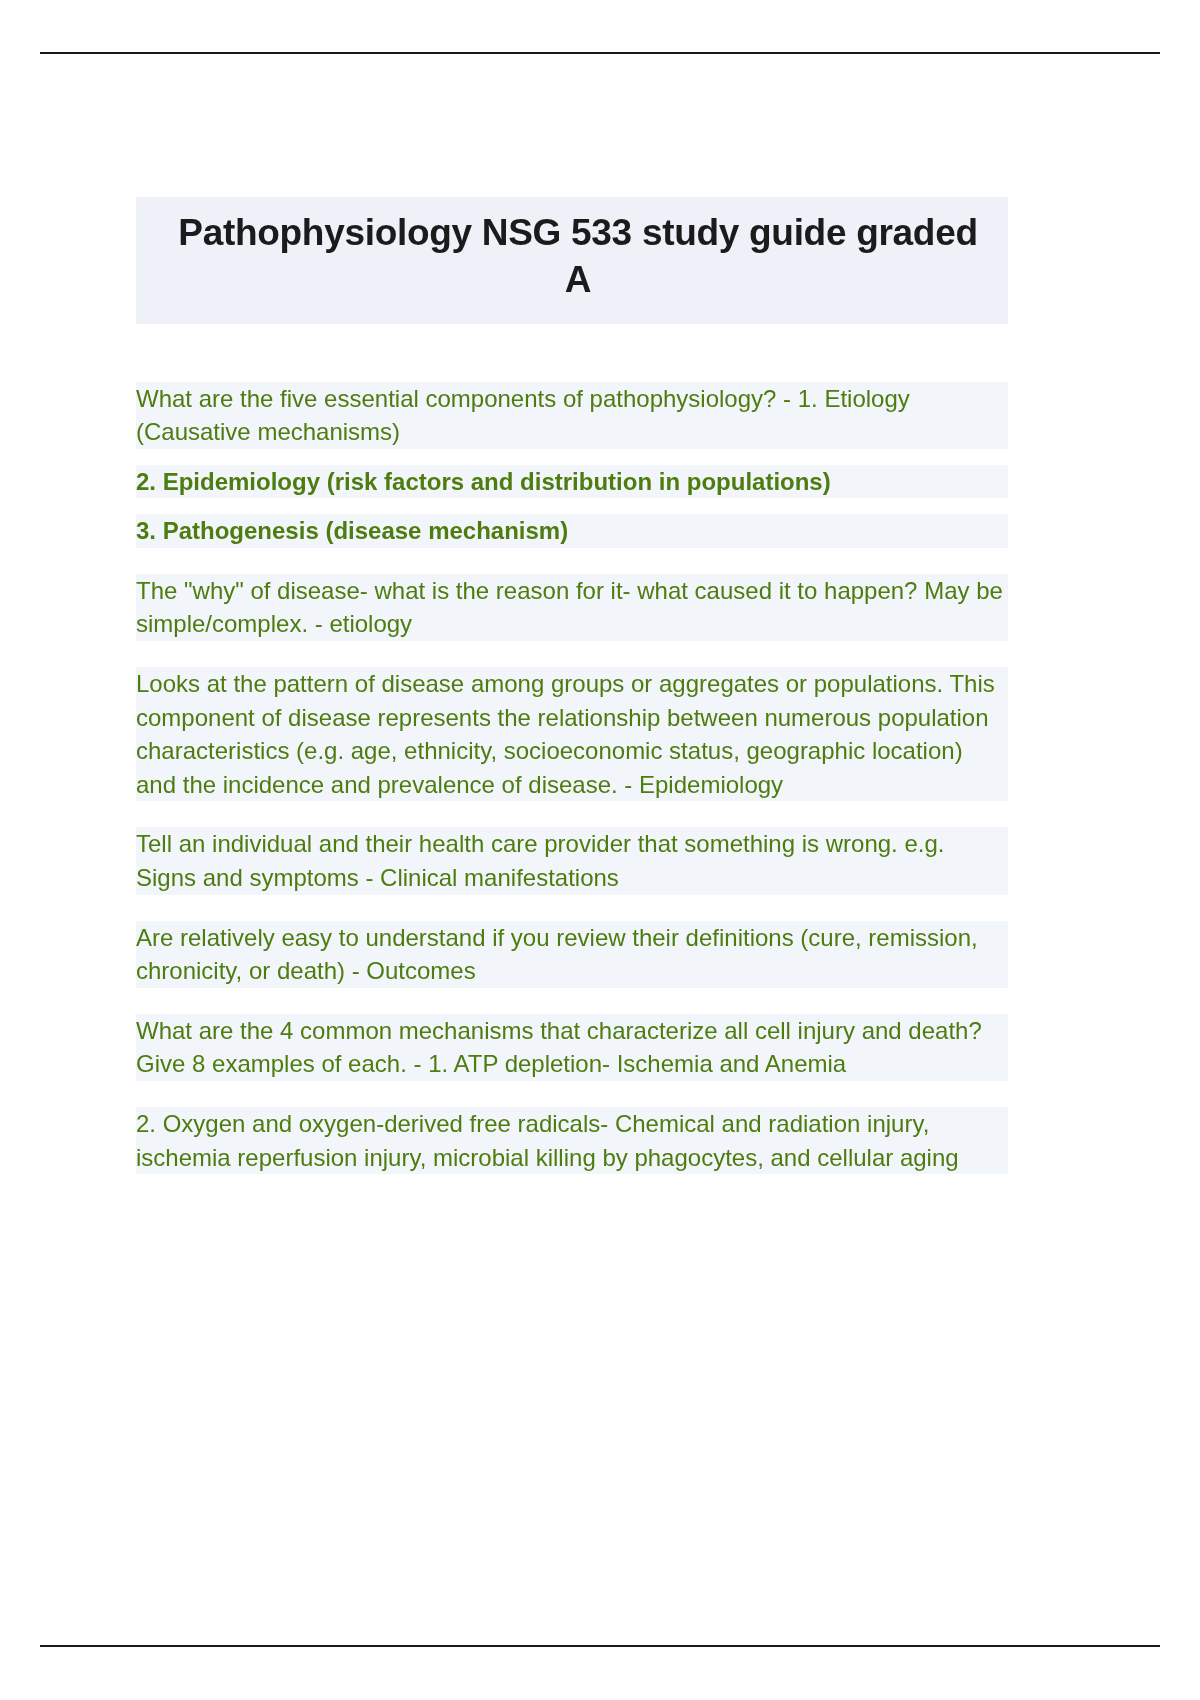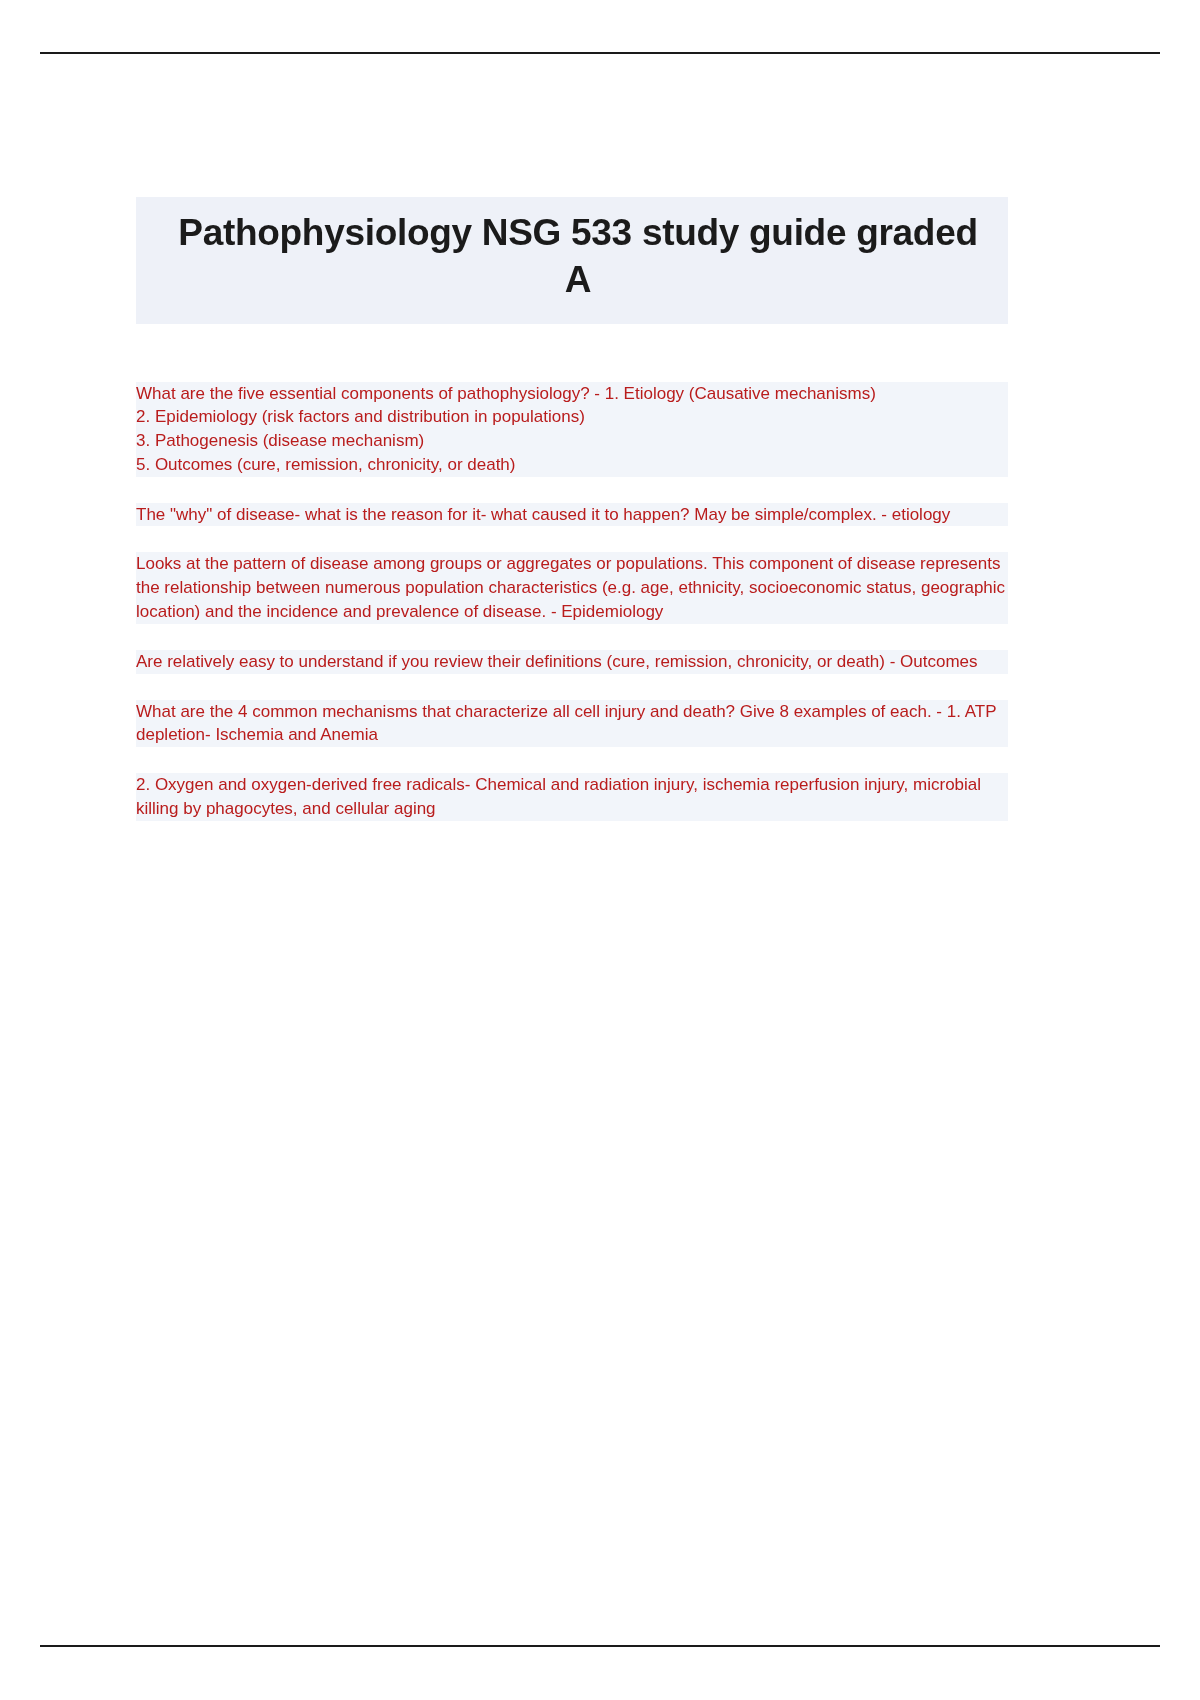--- a/index.html
+++ b/index.html
@@ -48,49 +48,49 @@
     color: #1b1b1b;
     letter-spacing: -0.3px;
   }
 
   .body-block {
     margin-top: 0;
   }
 
   p.para {
     margin: 0;
-    font-size: 17px;
+    font-size: 24px;
     line-height: 1.40;
-    color: #b91c1c;
+    color: #4d7c0f;
     background: #f2f5fa;
     display: block;
     padding: 0;
   }
   p.para.first { margin-top: 58px; }
   p.para + p.para { margin-top: 26px; }
-  p.para.tight + p.para.tight { margin-top: 0; }
+  p.para.tight + p.para.tight { margin-top: 16px; font-weight: bold; }
 </style>
 </head>
 <body>
 
 <div class="page">
 
   <div class="rule rule-top"></div>
 
   <div class="content">
 
     <h1 class="doc-title">Pathophysiology NSG 533 study guide graded A</h1>
 
     <div class="body-block">
       <p class="para first tight">What are the five essential components of pathophysiology? - 1. Etiology (Causative mechanisms)</p>
       <p class="para tight">2. Epidemiology (risk factors and distribution in populations)</p>
       <p class="para tight">3. Pathogenesis (disease mechanism)</p>
-      <p class="para tight">5. Outcomes (cure, remission, chronicity, or death)</p>
       <p class="para">The "why" of disease- what is the reason for it- what caused it to happen? May be simple/complex. - etiology</p>
       <p class="para">Looks at the pattern of disease among groups or aggregates or populations. This component of disease represents the relationship between numerous population characteristics (e.g. age, ethnicity, socioeconomic status, geographic location) and the incidence and prevalence of disease. - Epidemiology</p>
+      <p class="para">Tell an individual and their health care provider that something is wrong. e.g. Signs and symptoms - Clinical manifestations</p>
       <p class="para">Are relatively easy to understand if you review their definitions (cure, remission, chronicity, or death) - Outcomes</p>
       <p class="para">What are the 4 common mechanisms that characterize all cell injury and death? Give 8 examples of each. - 1. ATP depletion- Ischemia and Anemia</p>
       <p class="para">2. Oxygen and oxygen-derived free radicals- Chemical and radiation injury, ischemia reperfusion injury, microbial killing by phagocytes, and cellular aging</p>
     </div>
 
   </div>
 
   <div class="rule rule-bottom"></div>
 
 </div>

